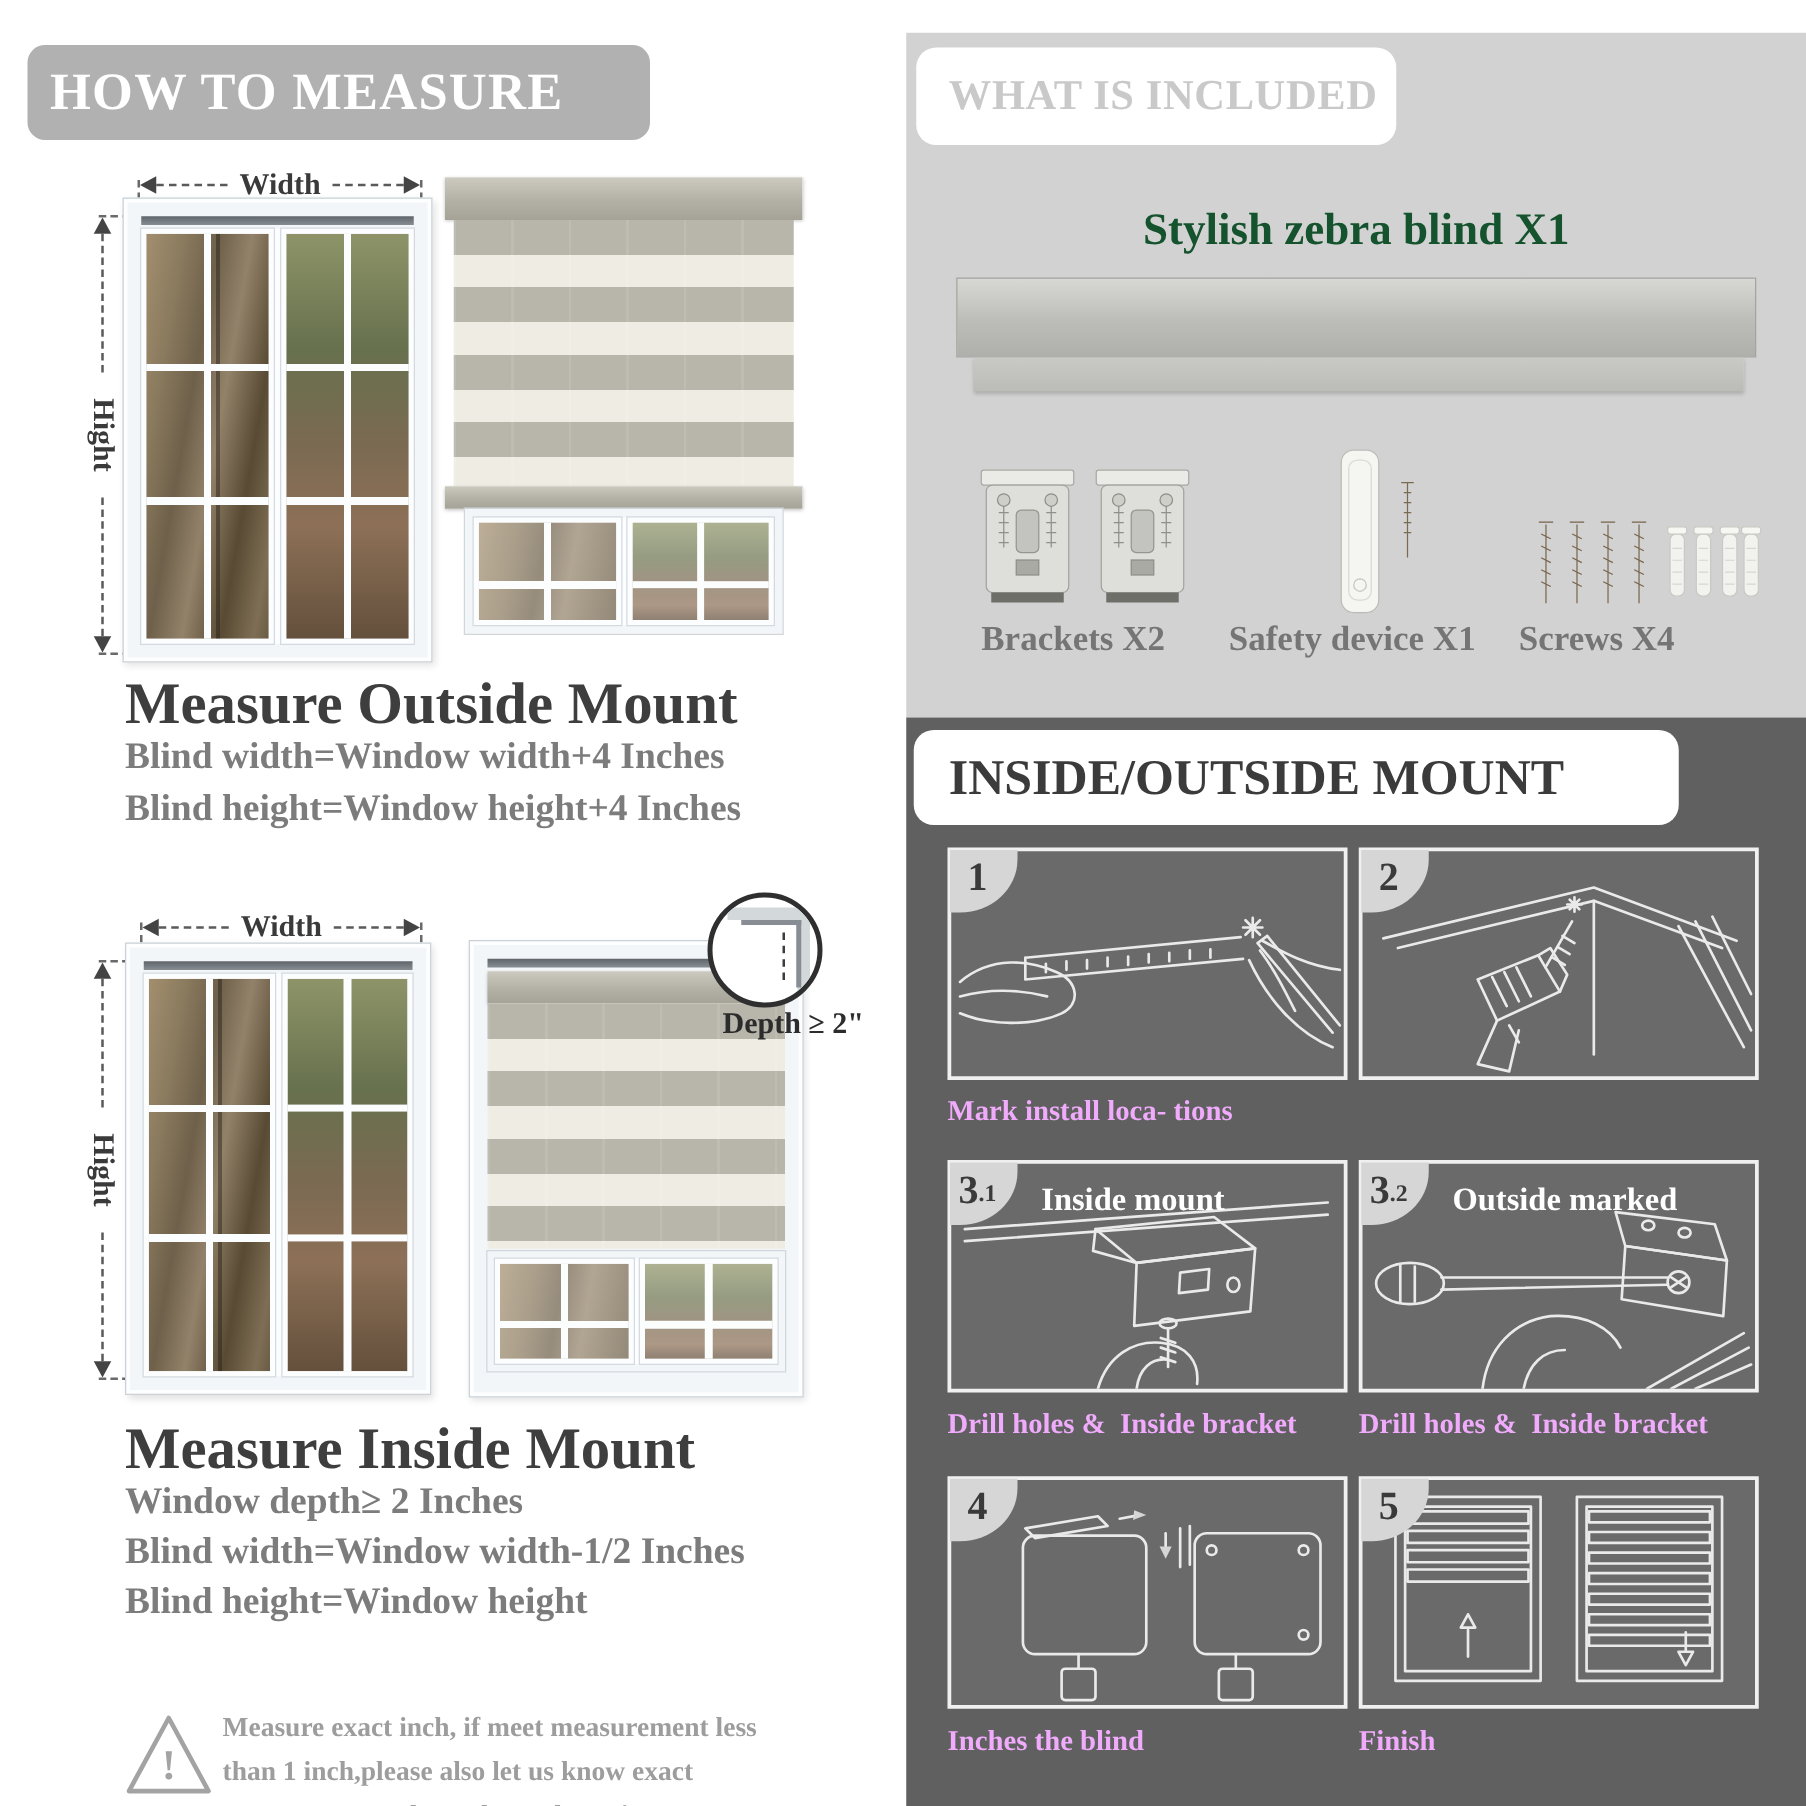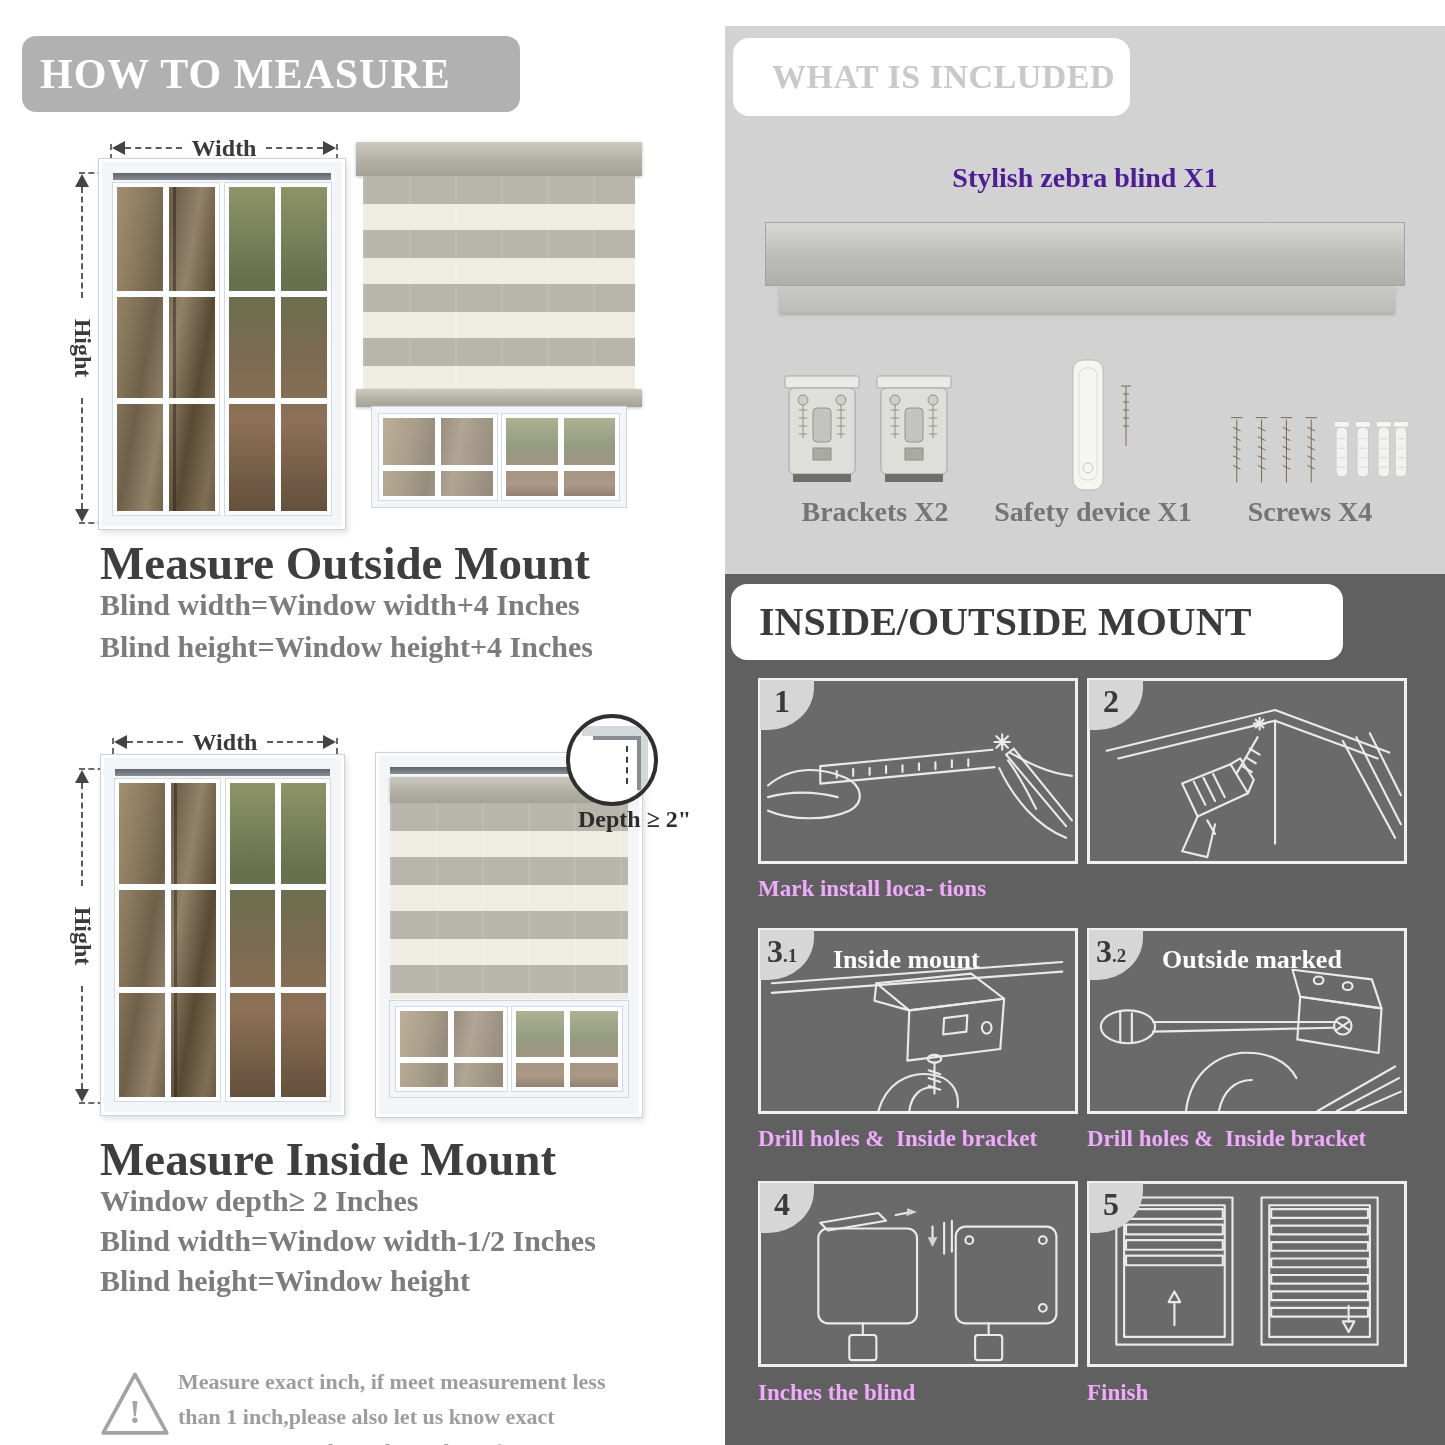--- a/index.html
+++ b/index.html
@@ -77,31 +77,31 @@
        border-top:10px solid #d3d8db;border-right:10px solid #d3d8db;}
   .dc2{position:absolute;right:13px;top:18px;width:44px;height:50px;
        border-top:4px solid #878d92;border-right:4px solid #878d92;}
   .dc3{position:absolute;right:26px;top:28px;height:38px;border-left:2px dashed #3c3c3c;}
   .depthlabel{position:absolute;font-size:24px;color:#2c2c2c;white-space:nowrap;}
   
   .warn-text{position:absolute;font-size:22px;font-weight:600;color:#9d9d9d;line-height:35px;}
   
   .sec-included{position:absolute;left:725px;top:0;width:720px;height:548px;background:#d2d2d2;}
   .inc-header{position:absolute;left:8px;top:12px;width:358px;height:78px;background:#ffffff;
-              border-radius:16px;color:#c9c9c9;font-size:34px;line-height:78px;padding-left:39px;
+              border-radius:16px;color:#c9c9c9;font-size:34px;line-height:78px;padding-left:26px;
               letter-spacing:0.5px;}
   .inc-blind-label{position:absolute;left:30px;top:136px;width:660px;text-align:center;
-                   font-size:28px;color:#4c1d95;}
+                   font-size:36px;color:#14532d;}
   .headrail{position:absolute;left:40px;top:196px;width:640px;height:64px;
             background:linear-gradient(to bottom,#d7d7d4,#bcbcb8 55%,#afafab);
             border:1px solid #a4a4a0;box-sizing:border-box;}
   .headrail-lip{position:absolute;left:54px;top:260px;width:616px;height:27px;
             background:linear-gradient(to bottom,#c9c9c5,#bbbbb7);
             box-shadow:0 2px 3px rgba(0,0,0,.18);}
-  .inc-label{position:absolute;top:470px;font-size:28px;color:#757575;text-align:center;white-space:nowrap;}
+  .inc-label{position:absolute;top:470px;font-size:28px;color:#757575;text-align:left;white-space:nowrap;}
   
   .sec-mount{position:absolute;left:725px;top:548px;width:720px;height:897px;background:#606060;}
   .mount-header{position:absolute;left:6px;top:10px;width:584px;height:76px;background:#ffffff;
                 border-radius:16px;color:#3b3b3b;font-size:40px;line-height:76px;padding-left:28px;}
   .panel{position:absolute;width:320px;height:186px;border:3px solid #f0f0f0;background:#6a6a6a;
          box-sizing:border-box;}
   .art{position:absolute;left:0;top:0;width:100%;height:100%;}
   .art path,.art rect,.art circle,.art ellipse{stroke:#eaeaea;stroke-width:2.2;fill:none;
          stroke-linecap:round;stroke-linejoin:round;}
   .art .fil{fill:#d6d6d6;stroke:none;}

